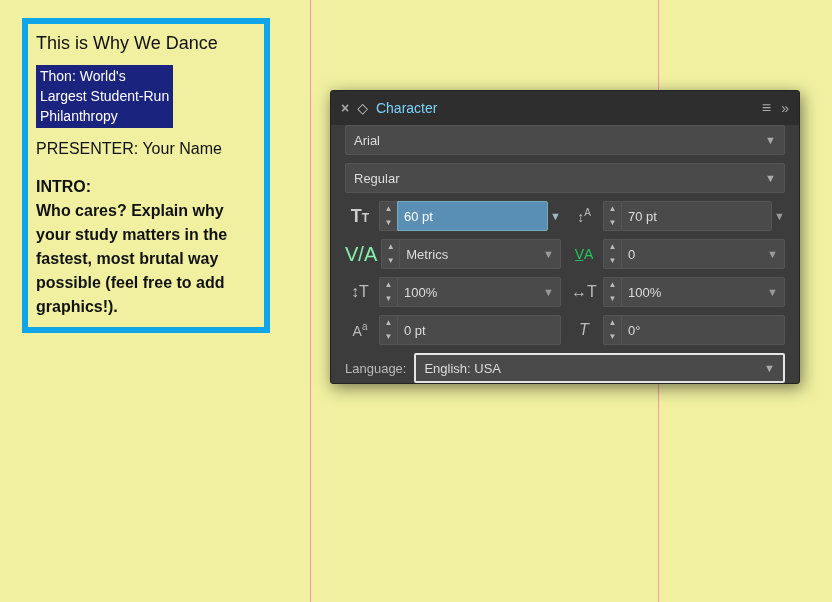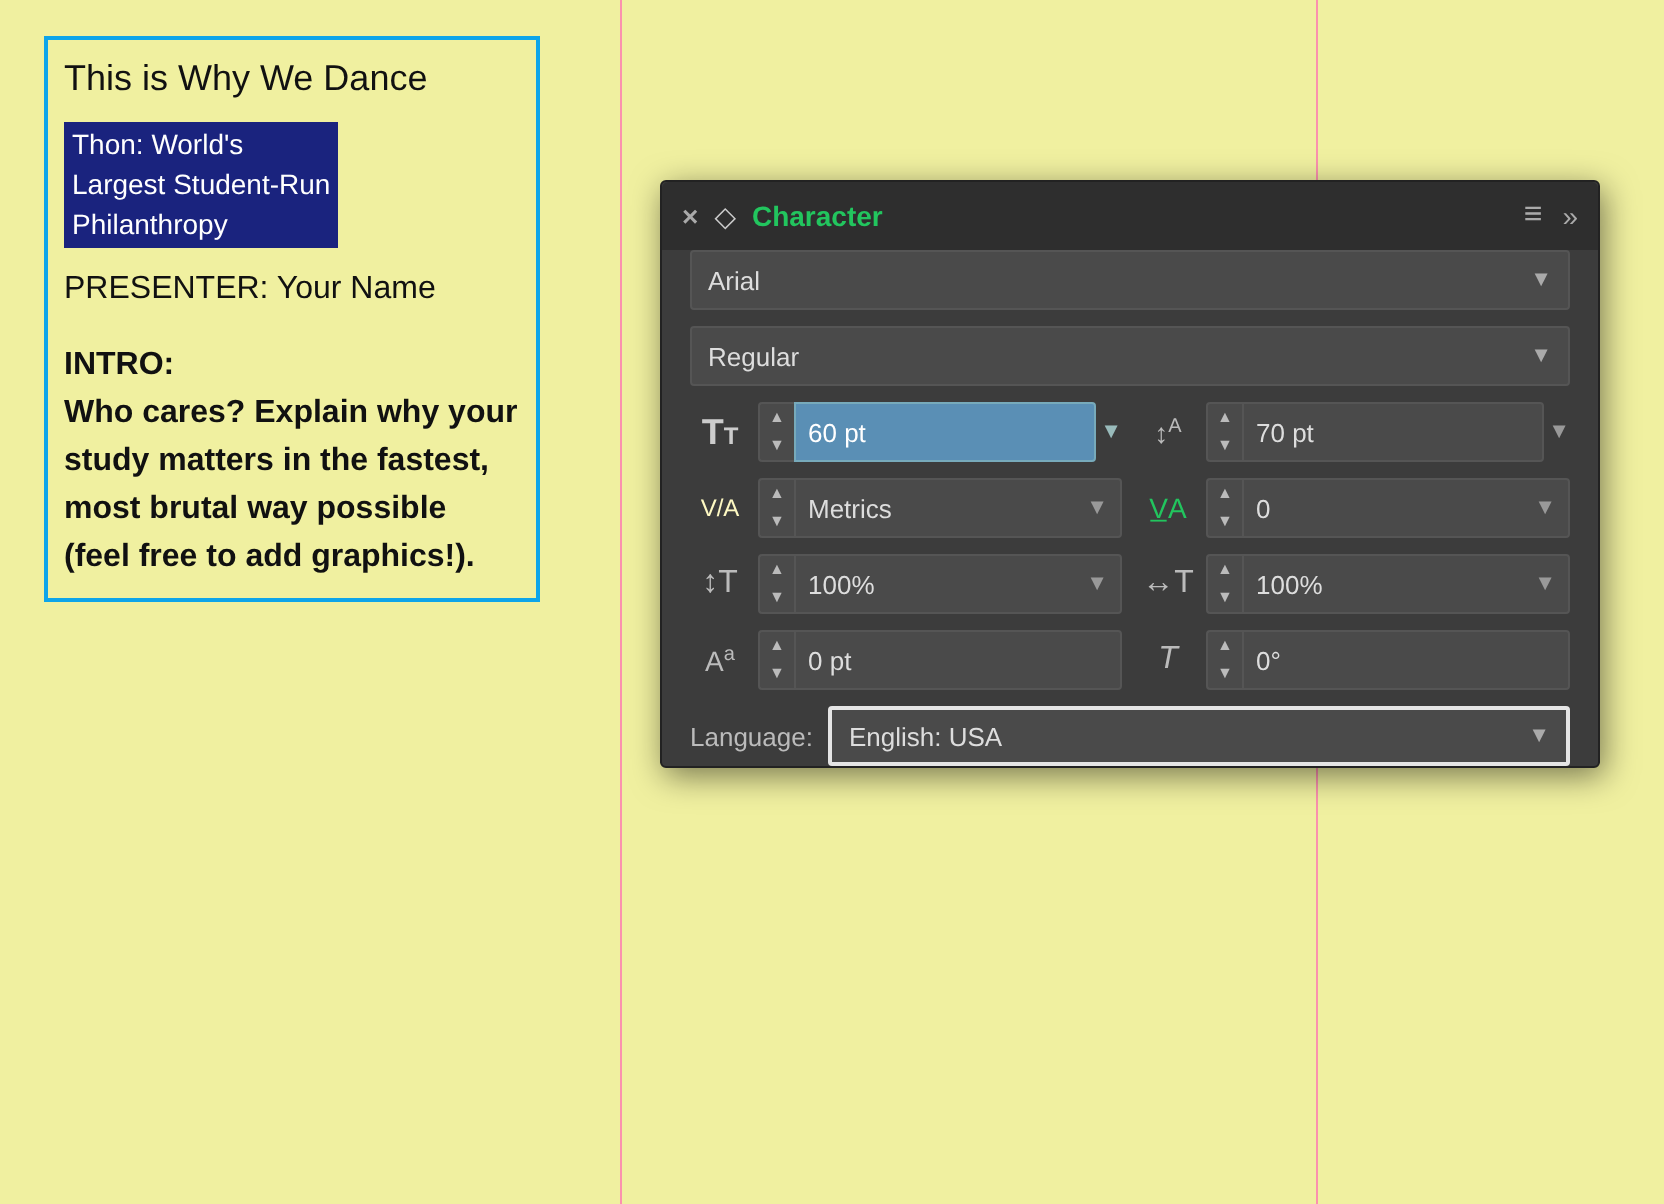--- a/index.html
+++ b/index.html
@@ -35,21 +35,21 @@
       width: 1px; height: 100%;
       background: #ff69b4;
       opacity: 0.7;
     }
 
     
     .text-frame {
       position: absolute;
       top: 18px; left: 22px;
       width: 248px;
-      border: 2px solid #0ea5e9;
+      border: 6px solid #0ea5e9;
       padding: 8px;
       background: transparent;
     }
 
     .text-frame-title {
       font-size: 18px;
       font-family: Arial, sans-serif;
       color: #111;
       margin-bottom: 10px;
       line-height: 1.3;
@@ -115,23 +115,23 @@
       cursor: pointer;
       font-weight: bold;
     }
 
     .panel-diamond {
       color: #ccc;
       font-size: 14px;
     }
 
     .panel-title {
-      color: #22c55e;
+      color: #7dd3fc;
       font-size: 14px;
-      font-weight: bold;
+      font-weight: normal;
     }
 
     .panel-menu-btn {
       color: #aaa;
       font-size: 16px;
       cursor: pointer;
     }
 
     .panel-collapse-btn {
       color: #aaa;
@@ -371,21 +371,21 @@
             </div>
             <span class="dropdown-arrow" style="margin-left:2px;color:#999;font-size:11px;">▼</span>
           </div>
         </div>
       </div>
 
       <div class="fields-row">
 
         <div class="field-group">
           <div class="field-icon">
-            <span style="font-size:12px;color:#fef9c3;">V/A</span>
+            <span style="font-size:20px;color:#86efac;">V/A</span>
           </div>
           <div class="field-with-stepper">
             <div class="stepper">
               <div class="stepper-up">▲</div>
               <div class="stepper-down">▼</div>
             </div>
             <div class="field-dropdown">
               <span>Metrics</span>
               <span style="font-size:11px;color:#999;">▼</span>
             </div>

